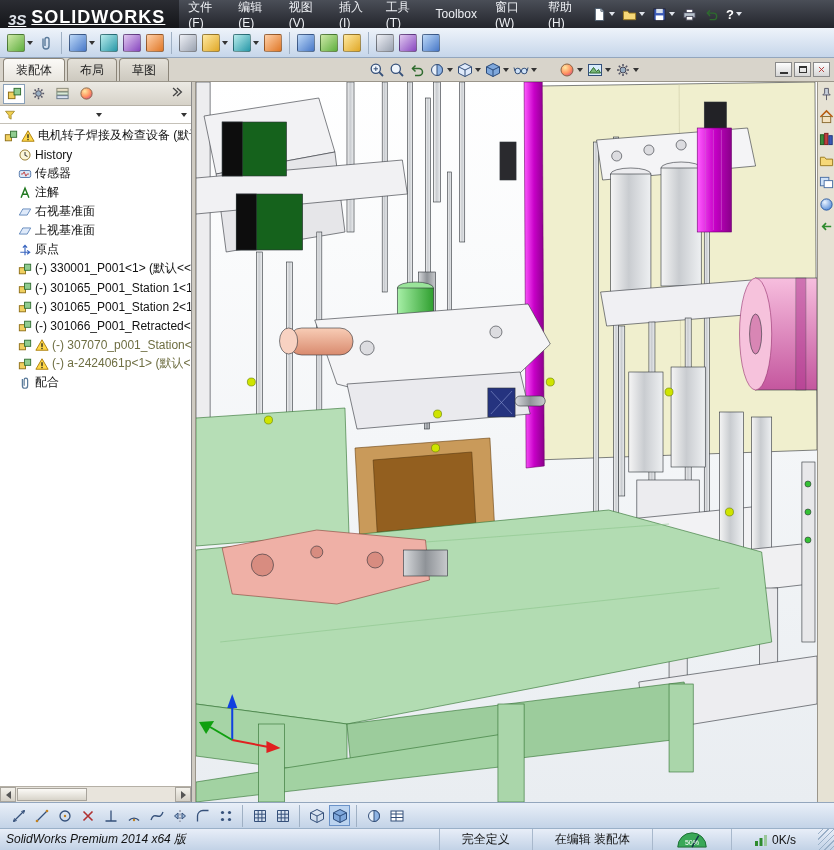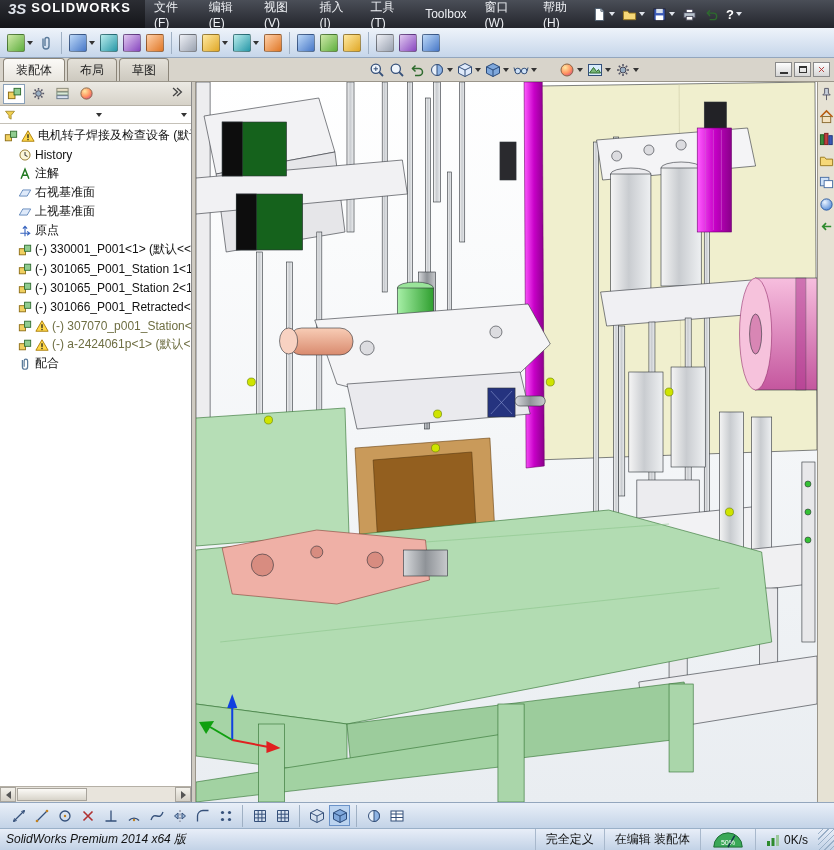--- a/index.html
+++ b/index.html
@@ -2,23 +2,23 @@
 <html><head>
 <meta charset="utf-8">
 <style>
   * { margin:0; padding:0; box-sizing:border-box; }
   html,body { width:834px; height:850px; overflow:hidden; }
   body { font-family:"Liberation Sans","DejaVu Sans",sans-serif; font-size:12px; background:#d4d0c8; }
   .win { width:834px; height:850px; display:flex; flex-direction:column; }
 
   
   .titlebar { height:28px; display:flex; align-items:stretch; background:linear-gradient(#4a4e57,#23252c); color:#fff; }
-  .logo { display:flex; align-items:flex-start; gap:5px; padding:0 14px 0 8px; background:linear-gradient(#2b2d33,#141519); }
+  .logo { display:flex; align-items:flex-end; gap:5px; padding:0 14px 0 8px; background:linear-gradient(#2b2d33,#141519);text-decoration:underline; }
   .logo .mark { font-style:italic; font-weight:bold; font-size:15px; color:#dfe3ea; }
-  .logo .name { font-weight:bold; letter-spacing:1px; font-size:13px; }
+  .logo .name { font-weight:bold; letter-spacing:1px; font-size:18px; }
   .menus { display:flex; }
   .menu { padding:0 9px; display:flex; align-items:center; color:#eef0f4; font-size:12px; cursor:default; }
   .tb-quick { margin-left:auto; display:flex; align-items:center; gap:3px; padding-right:90px; }
   .qbtn { height:20px; display:flex; align-items:center; justify-content:center; padding:0 2px; }
   .qbtn svg { width:15px; height:15px; }
   .caret { width:0; height:0; border-left:3px solid transparent; border-right:3px solid transparent; border-top:4px solid #dfe3ea; margin-left:2px; }
   .helpq { font-weight:bold; color:#fff; font-size:13px; }
 
   
   .toolbar { height:30px; background:linear-gradient(#eef3fa,#c6d6ea); border-bottom:1px solid #93a6bd; display:flex; align-items:center; padding:0 5px; gap:1px; }
@@ -83,21 +83,21 @@
 
   
   .bottombar { height:26px; background:linear-gradient(#e9eff8,#c3d3e7); border-top:1px solid #93a6bd; display:flex; align-items:center; padding:0 8px; gap:2px; }
   .bi { width:21px; height:21px; display:flex; align-items:center; justify-content:center; border:1px solid transparent; }
   .bi svg { width:16px; height:16px; }
   .bi.active { background:#bcd4f0; border-color:#6a92c8; }
 
   
   .statusbar { height:22px; background:linear-gradient(#e8eef8,#c2d2e6); border-top:1px solid #9ab0c8; display:flex; align-items:center; padding:0 0 0 6px; color:#111; }
   .st-left { flex:1;font-style:italic; }
-  .st-item { padding:0 10px; border-left:1px solid #a8b8cc; height:100%; display:flex; align-items:center; gap:4px; }
+  .st-item { padding:0 22px; border-left:1px solid #a8b8cc; height:100%; display:flex; align-items:center; gap:4px; }
   .gauge svg { width:34px; height:19px; display:block; }
   .net svg { width:14px; height:12px; }
   .grip { width:16px; height:100%; background:repeating-linear-gradient(135deg,transparent 0 3px,#9ab0c8 3px 4px); }
 </style>
 </head>
 <body>
 
 <svg width="0" height="0" style="position:absolute">
   <defs>
     <linearGradient id="gCyl" x1="0" y1="0" x2="1" y2="0">
@@ -554,20 +554,26 @@
           <svg class="ti">
               <use href="#i-warn"></use>
             </svg>
           <span class="tl">电机转子焊接及检查设备 (默认&lt;显示状态-1&gt;)</span>
         </div>
         <div class="trow ind">
           <svg class="ti">
               <use href="#i-clock"></use>
             </svg>
           <span class="tl">History</span>
+        </div>
+        <div class="trow ind">
+          <svg class="ti">
+              <use href="#i-sensor"></use>
+            </svg>
+          <span class="tl">传感器</span>
         </div>
         <div class="trow ind">
           <svg class="ti">
               <use href="#i-ann"></use>
             </svg>
           <span class="tl">注解</span>
         </div>
         <div class="trow ind">
           <svg class="ti">
               <use href="#i-plane"></use>

